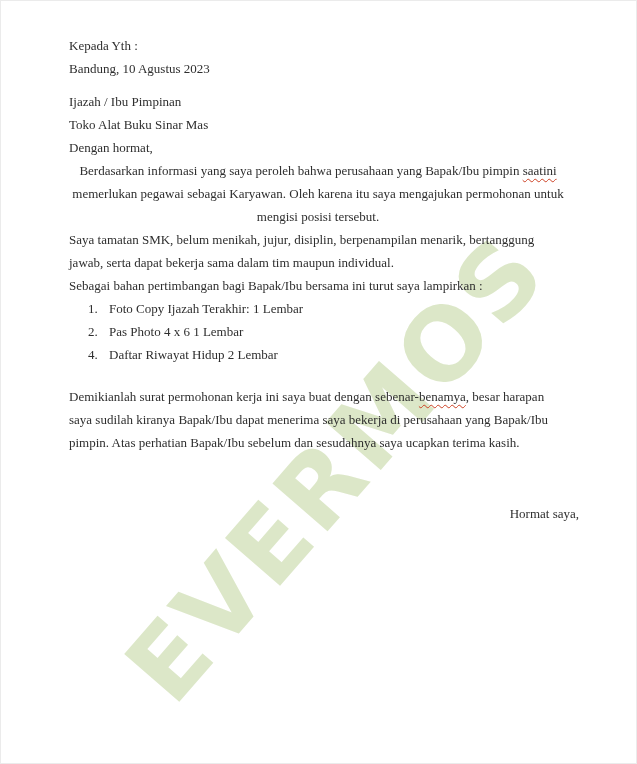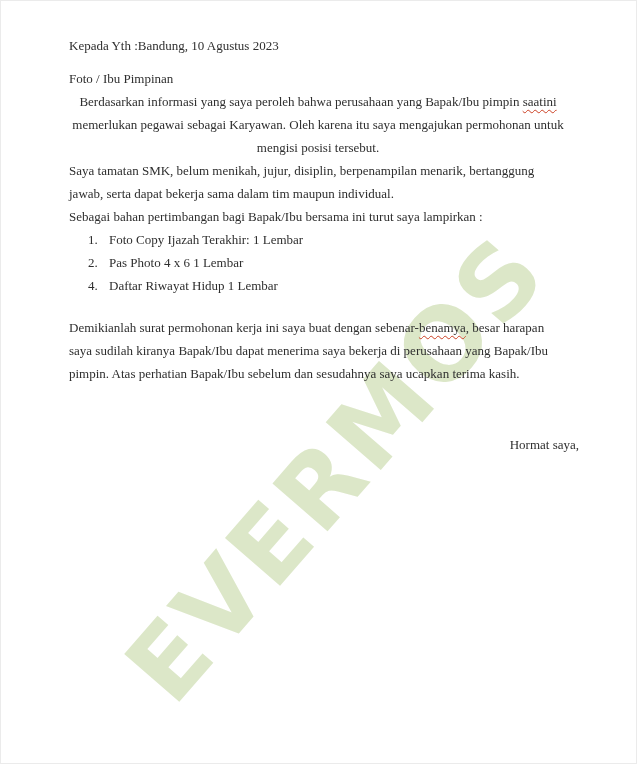--- a/index.html
+++ b/index.html
@@ -35,22 +35,23 @@
     left: 68px; top: 33px;
     width: 498px;
     z-index: 1;
     font-size: 13px;
     line-height: 23px;
     color: #2e2e2e;
   }
   .content p { margin: 0; }
   .header-row {
     display: flex;
-    justify-content: flex-start;
+    justify-content: center;
     margin-bottom: 10px;
+    flex-direction: column;
   }
   .mb10 { margin-bottom: 10px; }
   .mb9  { margin-bottom: 9px; text-align: center; }
   .mb41 { margin-bottom: 41px; }
   .mb42 { margin-bottom: 42px; }
   .mb48 { margin-bottom: 48px; }
   .mb43 { margin-bottom: 43px; }
   .attach-list { margin-bottom: 19px; }
   .attach-item { padding-left: 19px; }
   .attach-num {
@@ -77,39 +78,41 @@
 
   <div class="watermark">EVERMOS</div>
 
   <div class="content">
 
     <div class="header-row">
       <span>Kepada Yth :</span>
       <span>Bandung, 10 Agustus 2023</span>
     </div>
 
-    <p class="mb10">Foto / Ibu Pimpinan</p>
+    <p class="mb10">Ijazah / Ibu Pimpinan</p>
 
+    <p class="mb41">Toko Alat Buku Sinar Mas</p>
 
+    <p class="mb10">Dengan hormat,</p>
 
     <p class="mb9"><span>Berdasarkan informasi yang saya peroleh bahwa perusahaan yang Bapak/Ibu pimpin </span><span class="sq">saatini</span><span> memerlukan pegawai sebagai Karyawan. Oleh karena itu saya mengajukan permohonan untuk mengisi posisi tersebut.</span></p>
 
     <p class="mb10">Saya tamatan SMK, belum menikah, jujur, disiplin, berpenampilan menarik, bertanggung jawab, serta dapat bekerja sama dalam tim maupun individual.</p>
 
     <p class="mb42">Sebagai bahan pertimbangan bagi Bapak/Ibu bersama ini turut saya lampirkan :</p>
 
     <div class="attach-list">
       <div class="attach-item">
         <span class="attach-num">1.</span><span>Foto Copy Ijazah Terakhir: 1 Lembar</span>
       </div>
       <div class="attach-item">
         <span class="attach-num">2.</span><span>Pas Photo 4 x 6 1 Lembar</span>
       </div>
       <div class="attach-item">
-        <span class="attach-num">4.</span><span>Daftar Riwayat Hidup 1 Lembar</span>
+        <span class="attach-num">4.</span><span>Daftar Riwayat Hidup 2 Lembar</span>
       </div>
     </div>
 
     <p class="mb48"><span>Demikianlah surat permohonan kerja ini saya buat dengan sebenar-</span><span class="sq">benamya</span><span>, besar harapan saya sudilah kiranya Bapak/Ibu dapat menerima saya bekerja di perusahaan yang Bapak/Ibu pimpin. Atas perhatian Bapak/Ibu sebelum dan sesudahnya saya ucapkan terima kasih.</span></p>
 
     <div class="sig-block">
       <p class="mb43">Hormat saya,</p>
     </div>
 
   </div>

